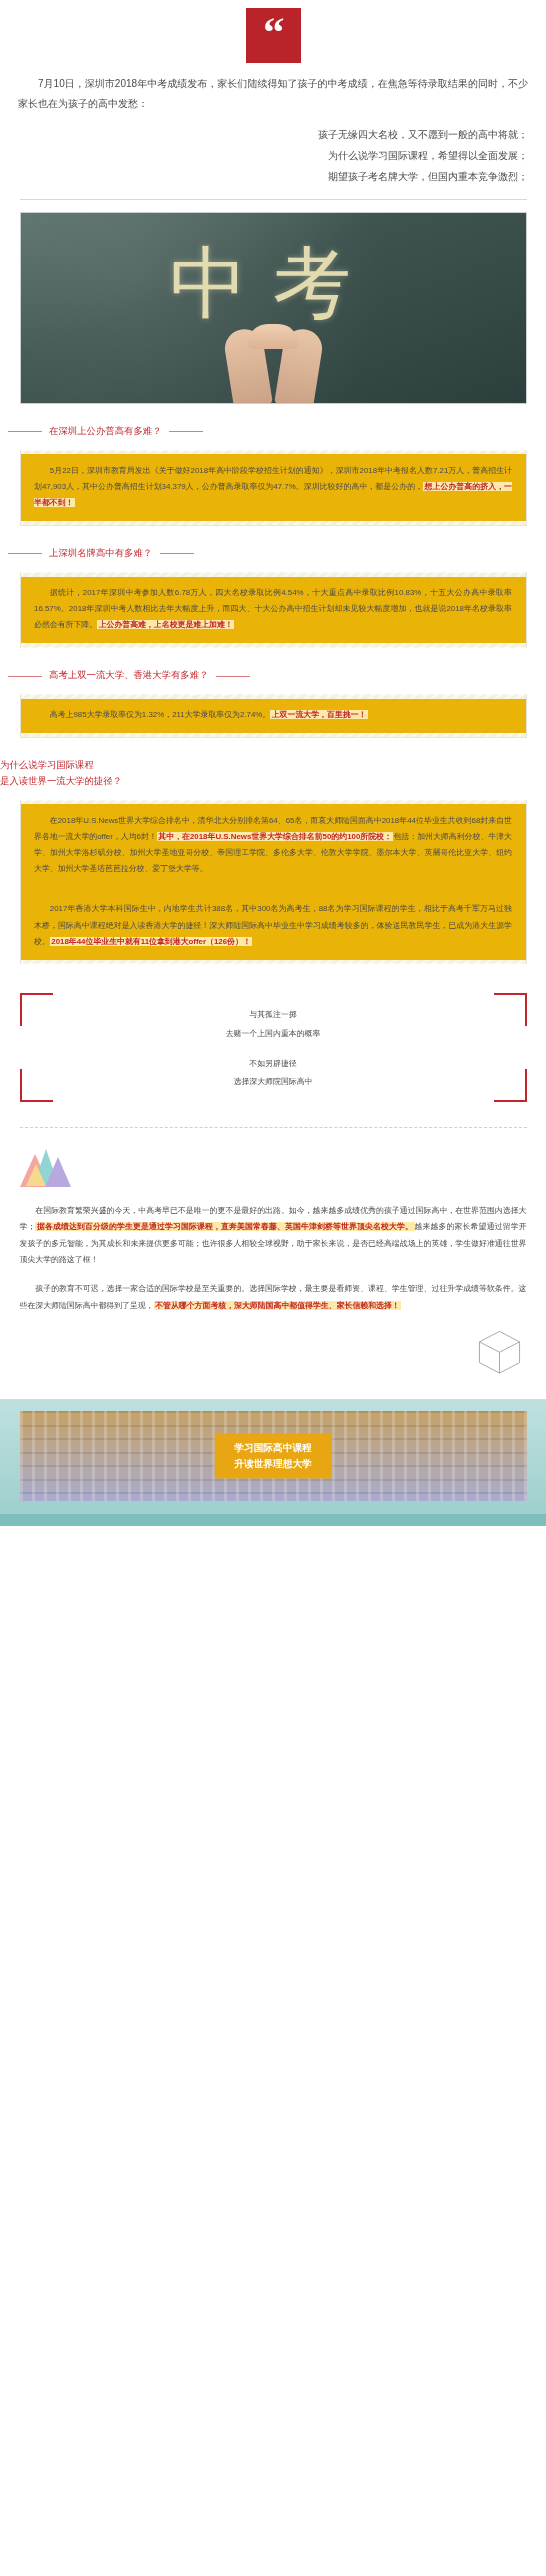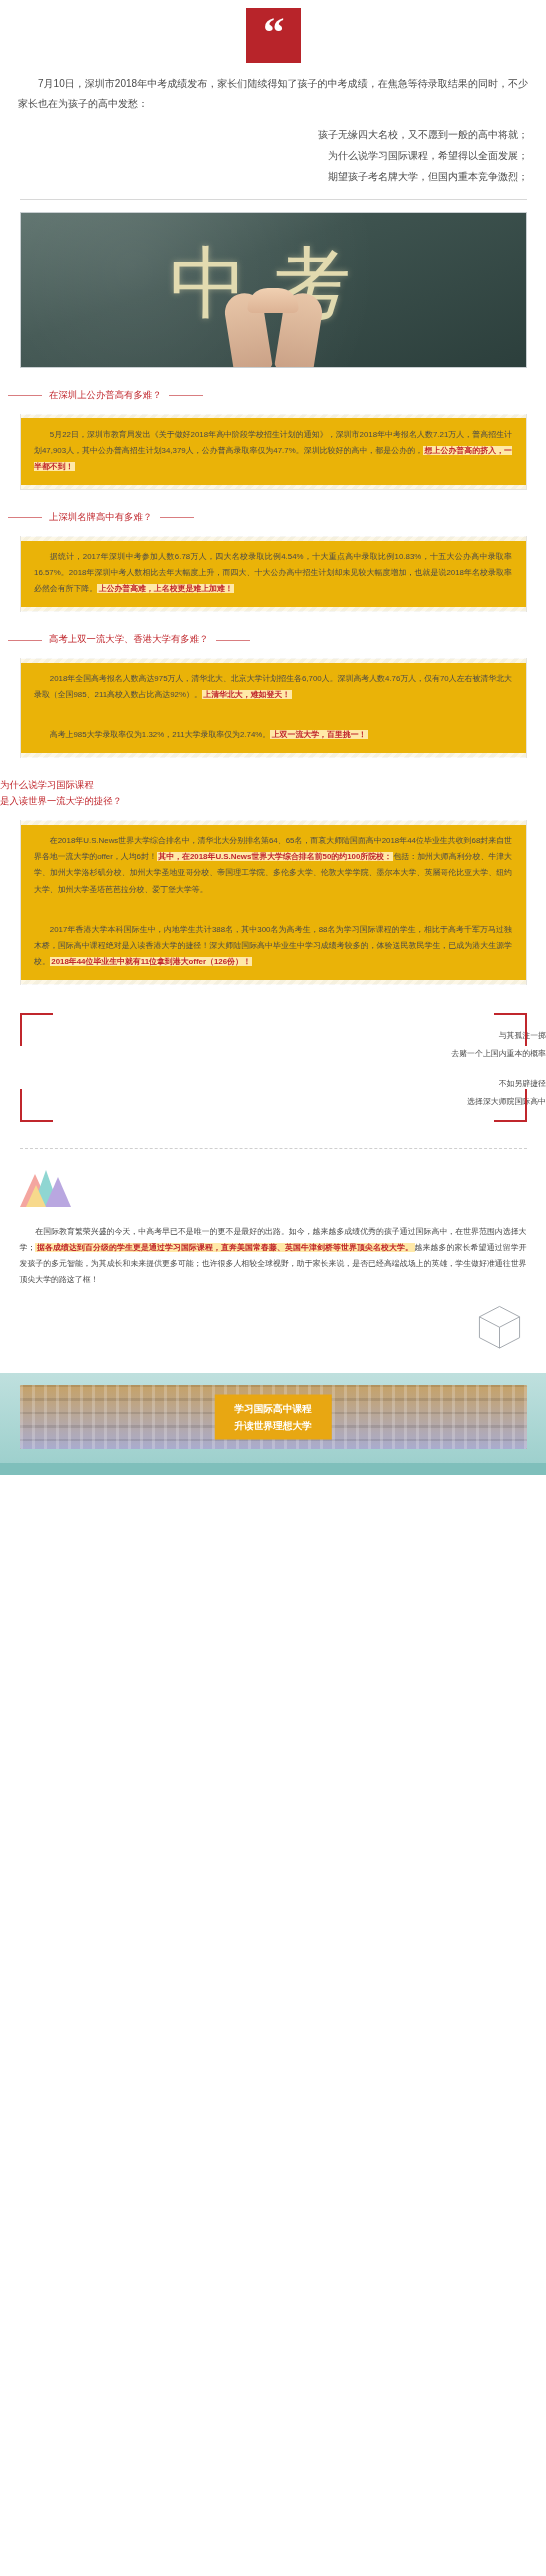--- a/index.html
+++ b/index.html
@@ -51,21 +51,21 @@
   .hr-soft {
     height: 0.7px;
     background: #d8d8d8;
     margin: 12px 19.5px 0 19.5px;
   }
 
   
   .hero-wrap {
     margin: 12px 19.5px 0 19.5px;
     position: relative;
-    height: 156px;
+    height: 192px;
     overflow: hidden;
     border: 0.7px solid #c9cfd2;
   }
   .hero-bg {
     position: absolute; inset: 0;
     background:
       radial-gradient(circle at 22% 34%, rgba(255,255,255,0.10), rgba(255,255,255,0) 60%),
       linear-gradient(160deg, #5a6f6a 0%, #3e534f 38%, #2c3f3c 100%);
   }
   .hero-chalk {
@@ -152,21 +152,21 @@
     color: #c0262c;
     font-weight: bold;
     padding: 0 1.5px;
   }
 
   
   .poem-block {
     margin: 22.5px 0 0 0;
     position: relative;
     padding: 19.5px 0 16.5px 0;
-    text-align: right;
+    text-align: center;
   }
   .corner {
     position: absolute;
     width: 33px; height: 33px;
     border: 2.2px solid #c0262c;
   }
   .corner.tl { top: 6px; left: 19.5px; border-right: 0; border-bottom: 0; }
   .corner.tr { top: 6px; right: 19.5px; border-left: 0; border-bottom: 0; }
   .corner.bl { bottom: 6px; left: 19.5px; border-right: 0; border-top: 0; }
   .corner.br { bottom: 6px; right: 19.5px; border-left: 0; border-top: 0; }
@@ -218,21 +218,21 @@
   }
 
   
   .footer {
     margin: 19.5px 0 0 0;
     background: linear-gradient(180deg, #bfe0de, #9ed0cd);
     padding: 12px 19.5px 13.5px 19.5px;
   }
   .footer-inner {
     position: relative;
-    height: 64px;
+    height: 90px;
     border-radius: 1.5px;
     overflow: hidden;
     background: linear-gradient(180deg, #c9a96a, #b88f4c);
   }
   .building {
     position: absolute; inset: 0;
     background:
       repeating-linear-gradient(90deg, rgba(255,255,255,0.20) 0 3px, rgba(255,255,255,0) 3px 12px),
       repeating-linear-gradient(180deg, rgba(0,0,0,0.10) 0 2.2px, rgba(0,0,0,0) 2.2px 13.5px),
       linear-gradient(180deg, #c6a267 0%, #a9accf 100%);
@@ -295,21 +295,20 @@
     <span class="deco-l"></span><span>上深圳名牌高中有多难？</span><span class="deco-r"></span>
   </div>
   <div class="card">
     <p><span>据统计，2017年深圳中考参加人数6.78万人，四大名校录取比例4.54%，十大重点高中录取比例10.83%，十五大公办高中录取率16.57%。2018年深圳中考人数相比去年大幅度上升，而四大、十大公办高中招生计划却未见较大幅度增加，也就是说2018年名校录取率必然会有所下降。</span><span class="hl">上公办普高难，上名校更是难上加难！</span></p>
   </div>
 
   <div class="sec-head">
     <span class="deco-l"></span><span>高考上双一流大学、香港大学有多难？</span><span class="deco-r"></span>
   </div>
   <div class="card">
-    <p><span>2018年全国高考报名人数高达975万人，清华北大、北京大学计划招生各6,700人。深圳高考人数4.76万人，仅有70人左右被清华北大录取（全国985、211高校入数占比高达92%）。</span><span class="hl">上清华北大，难如登天！</span></p>
     <p><span>高考上985大学录取率仅为1.32%，211大学录取率仅为2.74%。</span><span class="hl">上双一流大学，百里挑一！</span></p>
   </div>
 
   <div class="sec-head two-line">
     <div>为什么说学习国际课程</div>
     <div>是入读世界一流大学的捷径？</div>
   </div>
   <div class="card">
     <p><span>在2018年U.S.News世界大学综合排名中，清华北大分别排名第64、65名，而哀大师陆国面高中2018年44位毕业生共收到68封来自世界各地一流大学的offer，人均6封！</span><span class="hl">其中，在2018年U.S.News世界大学综合排名前50的约100所院校：</span><span>包括：加州大师高利分校、牛津大学、加州大学洛杉矶分校、加州大学圣地亚哥分校、帝国理工学院、多伦多大学、伦敦大学学院、墨尔本大学、英屬哥伦比亚大学、纽约大学、加州大学圣塔芭芭拉分校、爱丁堡大学等。</span></p>
     <p><span>2017年香港大学本科国际生中，内地学生共计388名，其中300名为高考生，88名为学习国际课程的学生，相比于高考千军万马过独木桥，国际高中课程绝对是入读香港大学的捷径！深大师陆国际高中毕业生中学习成绩考较多的，体验送民教民学生，已成为港大生源学校。</span><span class="hl">2018年44位毕业生中就有11位拿到港大offer（126份）！</span></p>
@@ -333,20 +332,23 @@
     <span class="tri a"></span>
     <span class="tri b"></span>
     <span class="tri c"></span>
     <span class="tri d"></span>
   </div>
 
   <div class="plain-para">
     <span>在国际教育繁荣兴盛的今天，中高考早已不是唯一的更不是最好的出路。如今，越来越多成绩优秀的孩子通过国际高中，在世界范围内选择大学；</span><span class="hl">据各成绩达到百分级的学生更是通过学习国际课程，直奔美国常春藤、英国牛津剑桥等世界顶尖名校大学。</span><span>越来越多的家长希望通过留学开发孩子的多元智能，为其成长和未来提供更多可能；也许很多人相较全球视野，助于家长来说，是否已经高端战场上的英雄，学生做好准通往世界顶尖大学的路这了框！</span>
   </div>
 
+  <div class="plain-para">
+    <span>孩子的教育不可迟，选择一家合适的国际学校是至关重要的。选择国际学校，最主要是看师资、课程、学生管理、过往升学成绩等软条件。这些在深大师陆国际高中都得到了呈现，</span><span class="hl">不管从哪个方面考核，深大师陆国高中都值得学生、家长信赖和选择！</span>
+  </div>
 
   <div class="cube-wrap">
     <div class="cube">
       <svg viewBox="0 0 74 74" width="55" height="55" aria-hidden="true">
         <g fill="none" stroke="#9aa0a6" stroke-width="1.2">
           <polygon points="10,24 37,10 64,24 37,38"></polygon>
           <polyline points="10,24 10,52 37,66 64,52 64,24"></polyline>
           <line x1="37" y1="38" x2="37" y2="66"></line>
         </g>
       </svg>

